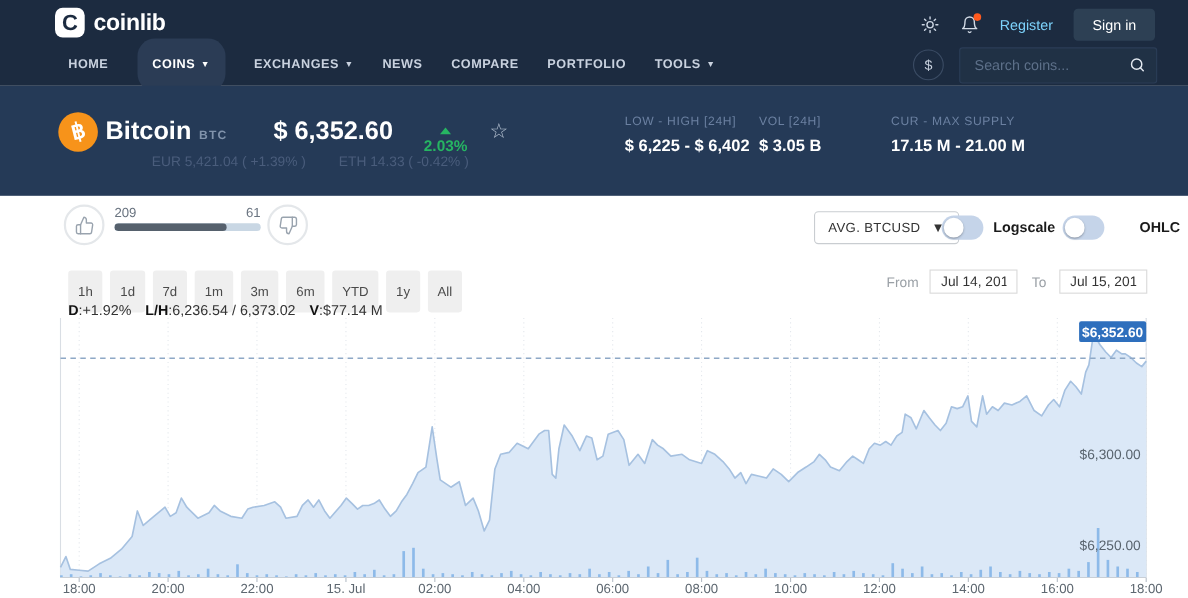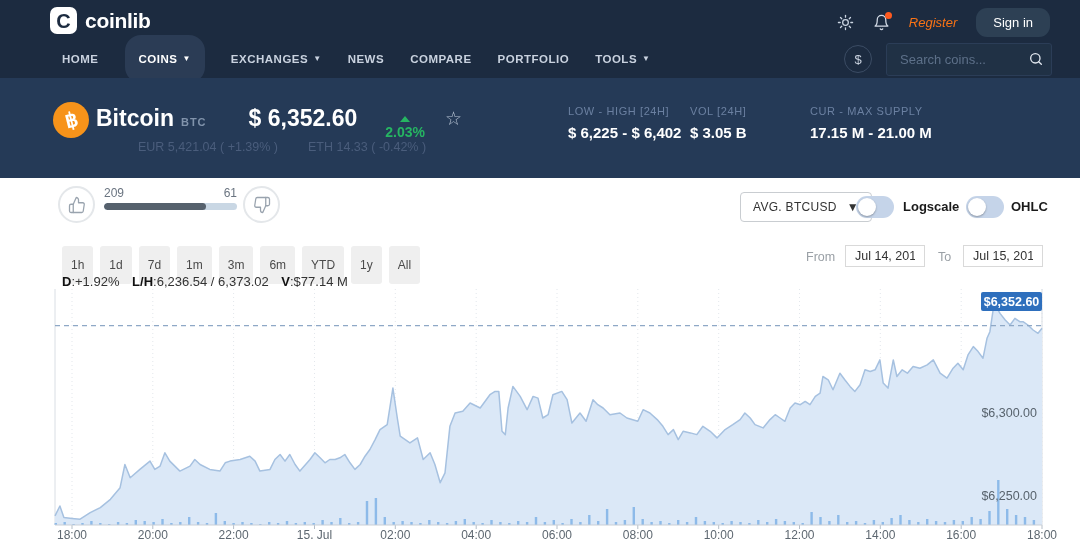--- a/index.html
+++ b/index.html
@@ -9,32 +9,32 @@
 
   
   .navbar{position:absolute;left:0;top:0;width:1080px;height:78px;background:#1c2b40;}
   .logo{position:absolute;left:50px;top:7px;display:flex;align-items:center;gap:8px;cursor:pointer;}
   .logo-badge{width:27px;height:27px;background:#ffffff;border-radius:7px;display:flex;align-items:center;justify-content:center;
               color:#1c2b40;font-size:20px;font-weight:bold;line-height:1;}
   .logo-text{color:#fff;font-size:21px;font-weight:bold;letter-spacing:-.3px;}
   .nav-top-right{position:absolute;right:30px;top:8px;display:flex;align-items:center;gap:19px;}
   .icon-btn{display:flex;align-items:center;justify-content:center;cursor:pointer;position:relative;}
   .bell-dot{position:absolute;top:-2px;right:-2px;width:7px;height:7px;border-radius:50%;background:#ff5a1f;}
-  .register{color:#f97316;font-size:13px;cursor:pointer;font-style:italic;}
-  .signin-btn{background:#2d4054;color:#fff;font-size:13px;padding:7px 17px;border-radius:11px;cursor:pointer;}
+  .register{color:#7dd3fc;font-size:13px;cursor:pointer;}
+  .signin-btn{background:#2d4054;color:#fff;font-size:13px;padding:7px 17px;border-radius:4px;cursor:pointer;}
 
   .nav-bottom{position:absolute;left:62px;top:40px;right:28px;height:38px;display:flex;align-items:center;justify-content:space-between;}
   .nav-links{display:flex;align-items:center;gap:26px;}
   .nav-link{color:#c9d2df;font-size:11.5px;font-weight:bold;letter-spacing:.5px;cursor:pointer;display:flex;align-items:center;}
   .nav-link.active{background:#2b3c55;border-radius:16px;padding:18px 14px;color:#fff;}
   .caret{font-size:8px;margin-left:5px;position:relative;top:-1px;}
   .nav-bottom-right{display:flex;align-items:center;gap:14px;}
   .cur-circle{width:28px;height:28px;border-radius:50%;border:1px solid #3b4c64;color:#c8d1de;font-size:13px;
               display:flex;align-items:center;justify-content:center;cursor:pointer;}
-  .searchbox{width:166px;height:33px;background:#203145;border:1px solid #2b3d57;border-radius:3px;
+  .searchbox{width:180px;height:33px;background:#203145;border:1px solid #2b3d57;border-radius:3px;
              display:flex;align-items:center;padding:0 9px 0 11px;}
   .searchbox input{flex:1;background:transparent;border:none;outline:none;color:#c7d0dd;font-size:13px;width:130px;
                    font-family:"Liberation Sans",sans-serif;}
   .searchbox input::placeholder{color:#5d7089;}
 
   
   .coin-header{position:absolute;left:0;top:78px;width:1080px;height:100px;background:#253a57;}
   .btc-badge{position:absolute;left:53px;top:24px;width:36px;height:36px;border-radius:50%;background:#f7931a;
              display:flex;align-items:center;justify-content:center;}
   .btc-badge span{color:#fff;font-size:20px;font-weight:bold;transform:rotate(-14deg);line-height:1;}
@@ -216,21 +216,21 @@
     <span>AVG. BTCUSD</span>
     <span class="pair-caret">▼</span>
   </div>
   <div class="toggle" style="left:856px;top:196px;">
       <div class="toggle-knob"></div>
     </div>
   <span class="toggle-label" style="left:903px;top:199px;">Logscale</span>
   <div class="toggle" style="left:966px;top:196px;">
       <div class="toggle-knob"></div>
     </div>
-  <span class="toggle-label" style="left:1011px;top:199px;">OHLC</span>
+  <span class="toggle-label" style="left:1036px;top:199px;">OHLC</span>
 
   <div class="range-row">
     <span class="range-btn">1h</span>
     <span class="range-btn">1d</span>
     <span class="range-btn">7d</span>
     <span class="range-btn">1m</span>
     <span class="range-btn">3m</span>
     <span class="range-btn">6m</span>
     <span class="range-btn">YTD</span>
     <span class="range-btn">1y</span>

